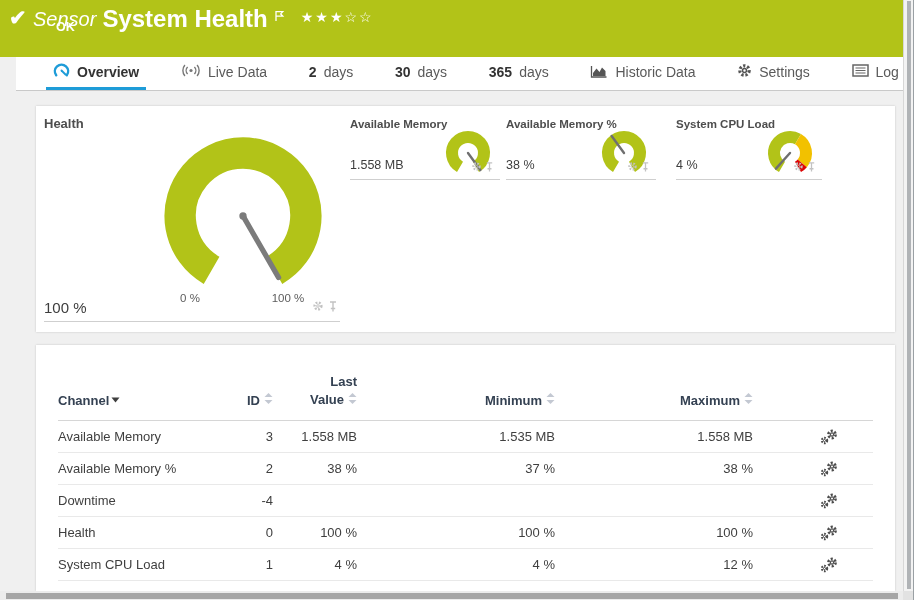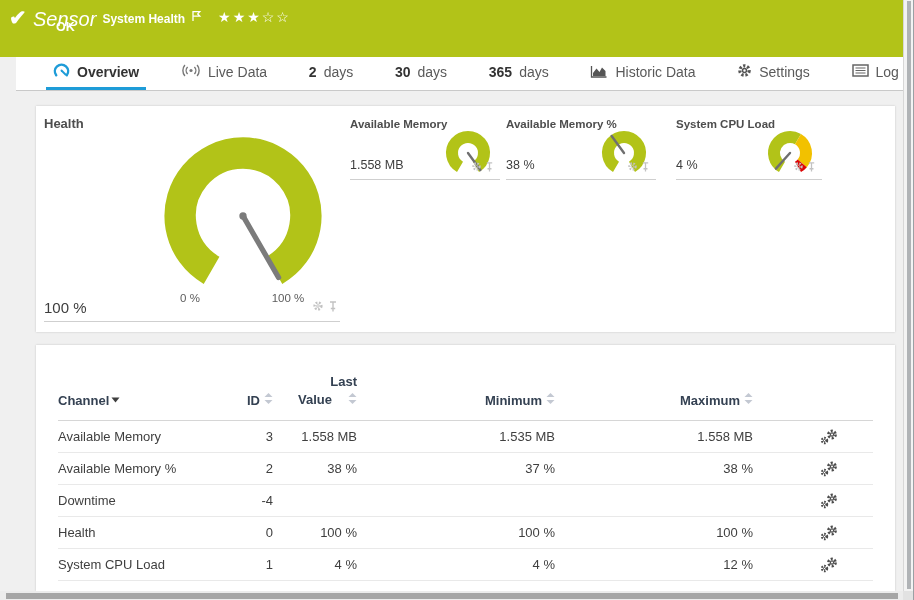--- a/index.html
+++ b/index.html
@@ -7,21 +7,21 @@
   #page {
     position:relative; width:914px; height:600px; background:#f0f0f0;
     overflow:hidden; border-right:1px solid #9aa0a4;
   }
 
   
   .sensor-header { position:absolute; left:0; top:0; width:904px; height:57px; background:#b2c318; color:#fff; }
   .check { position:absolute; left:9px; top:6px; font-size:21px; font-weight:bold; }
   .title-row { position:absolute; left:33px; top:7px; display:flex; align-items:flex-start; gap:6px; }
   .kind { font-size:20px; font-style:italic; font-weight:400; line-height:24px; }
-  .sensor-title { font-size:12px; font-weight:700; line-height:24px; }
+  .sensor-title { font-size:24px; font-weight:700; line-height:24px; }
   .flag { margin-top:1px; }
   .stars { margin-left:10px; margin-top:2px; font-size:14px; letter-spacing:2px; cursor:pointer; }
   .status-ok { position:absolute; left:56px; top:20px; font-size:12.5px; font-weight:700; }
 
   
   .tabbar {
     position:absolute; left:16px; top:57px; width:904px; height:34px; background:#fff;
     border-bottom:1px solid #c9c9c9; display:flex; align-items:stretch;
     justify-content:space-between; padding:0 14px 0 30px;
   }
@@ -56,21 +56,21 @@
   
   .tbl { padding:0 22px; }
   .thead {
     display:grid; grid-template-columns:165px 50px 84px 198px 198px 1fr;
     padding:28px 0 12px; border-bottom:1px solid #d6d6d6;
     font-size:13px; font-weight:700; color:#344152; align-items:end;
   }
   .th-right { display:flex; justify-content:flex-end; gap:4px; text-align:right; cursor:pointer; }
   .th-left  { display:flex; align-items:center; gap:2px; cursor:pointer; }
   .th-2line { display:flex; flex-direction:column; align-items:flex-end; line-height:1.35; }
-  .th-2line .l2 { display:flex; align-items:center; gap:16px; }
+  .th-2line .l2 { display:flex; align-items:center; gap:4px; }
   .sort-icon { flex:0 0 auto; margin-bottom:1px; }
   .trow {
     display:grid; grid-template-columns:165px 50px 84px 198px 198px 1fr;
     height:32px; align-items:center; border-bottom:1px solid #e9e9e9;
     font-size:13px; color:#3f3f3f;
   }
   .cell-r { text-align:right; }
   .cell-action { display:flex; justify-content:flex-end; padding-right:34px; }
   .cell-action svg { cursor:pointer; }
 

